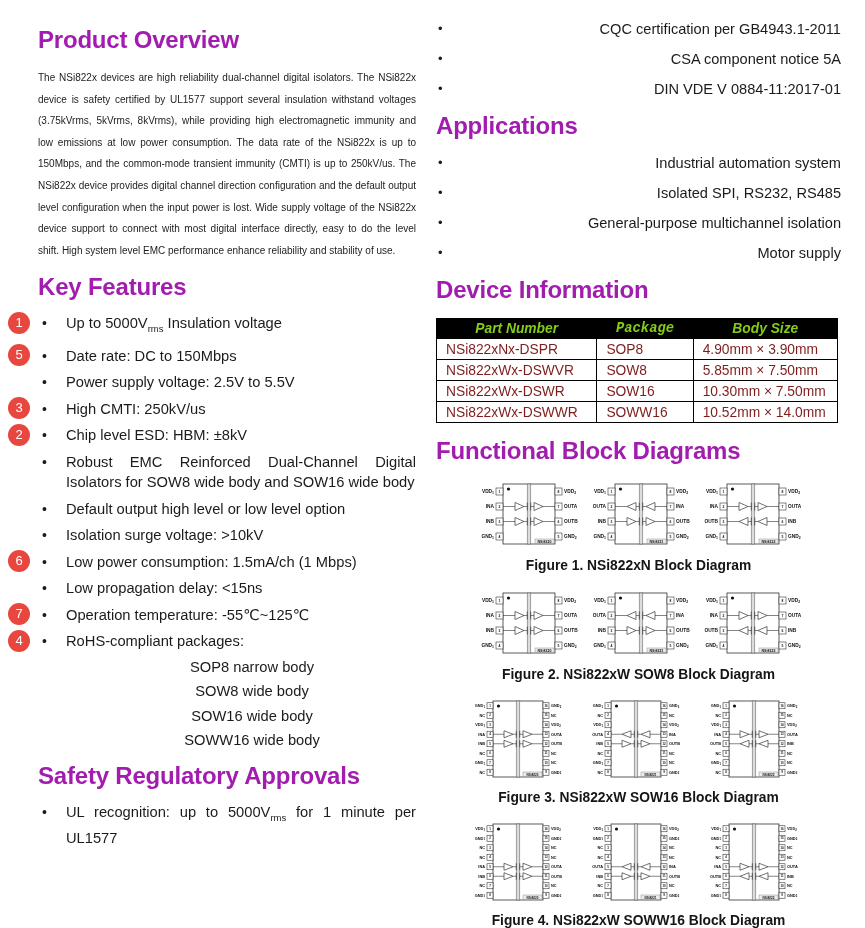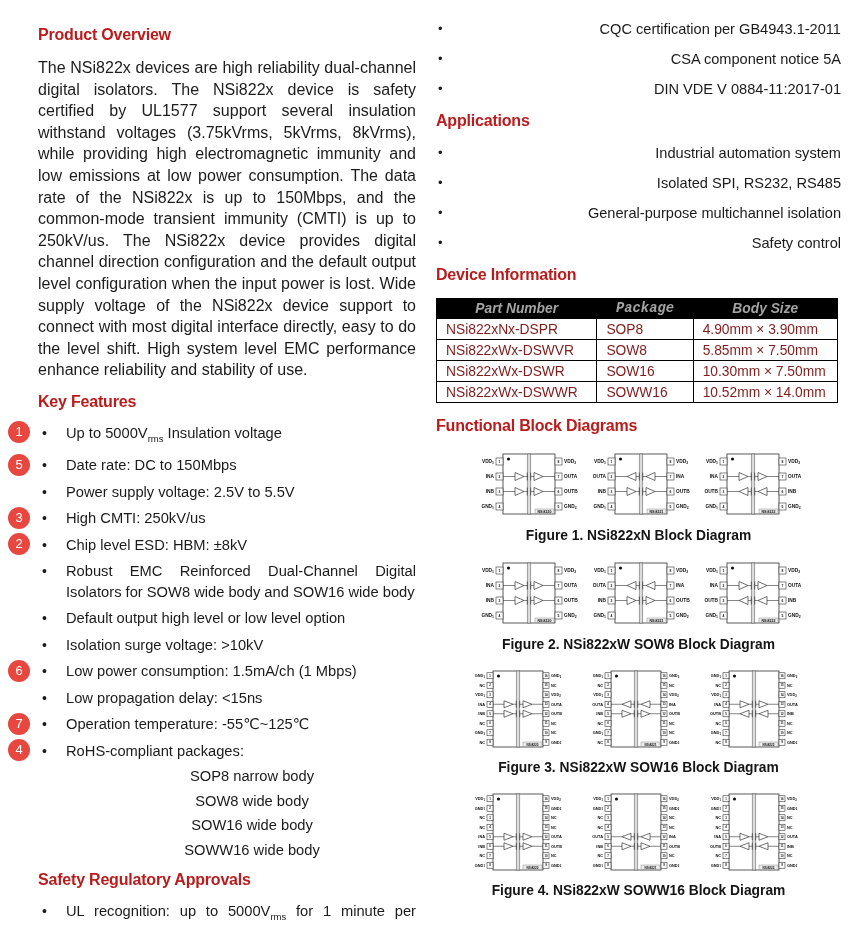--- a/index.html
+++ b/index.html
@@ -4,43 +4,43 @@
 <style>
   :root{ --accent:#e8473f; --ink:#1b1b1b; }
   html,body{margin:0;padding:0;}
   body{
     width:865px;height:928px;overflow:hidden;background:#fff;
     font-family:"Liberation Sans","DejaVu Sans",sans-serif;color:var(--ink);
   }
   .page{display:flex;width:865px;height:928px;}
   .col-left{width:416px;box-sizing:border-box;padding:26px 0 0 38px;}
   .col-right{width:449px;box-sizing:border-box;padding:20px 24px 0 20px;}
-  h2{font-size:16px;font-weight:bold;color:#b91c1c;margin:0 0 13px;letter-spacing:-0.2px;}
-  .overview{font-size:16px;line-height:21.6px;text-align:justify;margin:0 0 12px;color:#1c1c1c;}
+  h2{font-size:24px;font-weight:bold;color:#a21caf;margin:0 0 13px;letter-spacing:-0.2px;}
+  .overview{font-size:10px;line-height:21.6px;text-align:justify;margin:0 0 12px;color:#1c1c1c;}
   h2.mid{margin:12px 0 12px;}
   
   ul.feat-list{list-style:none;margin:0;padding:0 0 0 4px;}
   ul.feat-list li{position:relative;padding-left:24px;font-size:14.7px;line-height:20.5px;margin-bottom:6px;text-align:justify;}
   ul.feat-list li::before{content:"•";position:absolute;left:0;top:0;font-size:14px;}
   .badge{
     position:absolute;left:-34px;top:-1.5px;width:22px;height:22px;border-radius:50%;
     background:var(--accent);color:#fff;font-size:13px;text-align:center;line-height:22px;
   }
   .badge::after{content:"";position:absolute;left:1px;bottom:-2px;width:0;height:0;
     border:4px solid transparent;border-top:6px solid var(--accent);transform:rotate(38deg);}
   .subitem{padding-left:22px;line-height:18.5px;margin-top:6px;text-align:center;}
   sub{font-size:9.5px;}
   
   ul.r-list{list-style:none;margin:0 0 0 2px;padding:0;text-align:right;}
   ul.r-list li{position:relative;padding-left:25px;font-size:14.6px;line-height:18px;margin-bottom:12px;}
   ul.r-list li::before{content:"•";position:absolute;left:0;top:0;font-size:13px;}
   h2.r-h{margin:14px 0 14px;}
   
   table{border-collapse:collapse;width:402px;font-size:13.8px;margin-top:0;}
-  th{color:#a3a3a3;font-style:italic;font-weight:bold;text-align:center;padding:2px 4px;border:1px solid #000;}
+  th{color:#84cc16;font-style:italic;font-weight:bold;text-align:center;padding:2px 4px;border:1px solid #000;}
   td{border:1px solid #000;padding:2.5px 9px;color:#7f1d1d;}
   col.c1{width:40%;} col.c2{width:24%;} col.c3{width:36%;}
   
   #figures{text-align:center;}
   figure.blockfig{margin:0 0 5px;font-weight:bold;}
   figure.blockfig svg{margin-top:9px;}
   figcaption{font-size:13.8px;color:#151515;margin-top:4px;}
 </style>
 </head>
 <body>
@@ -74,21 +74,21 @@
     <ul class="r-list" id="cert-list">
         <li>CQC certification per GB4943.1-2011</li>
         <li>CSA component notice 5A</li>
         <li>DIN VDE V 0884-11:2017-01</li>
       </ul>
     <h2 class="r-h">Applications</h2>
     <ul class="r-list" id="apps-list">
         <li>Industrial automation system</li>
         <li>Isolated SPI, RS232, RS485</li>
         <li>General-purpose multichannel isolation</li>
-        <li>Safety control</li>
+        <li>Motor supply</li>
       </ul>
     <h2 class="r-h">Device Information</h2>
     <table id="device-table">
       <colgroup>
           <col class="c1">
           <col class="c2">
           <col class="c3">
         </colgroup>
     <thead>
           <tr>

